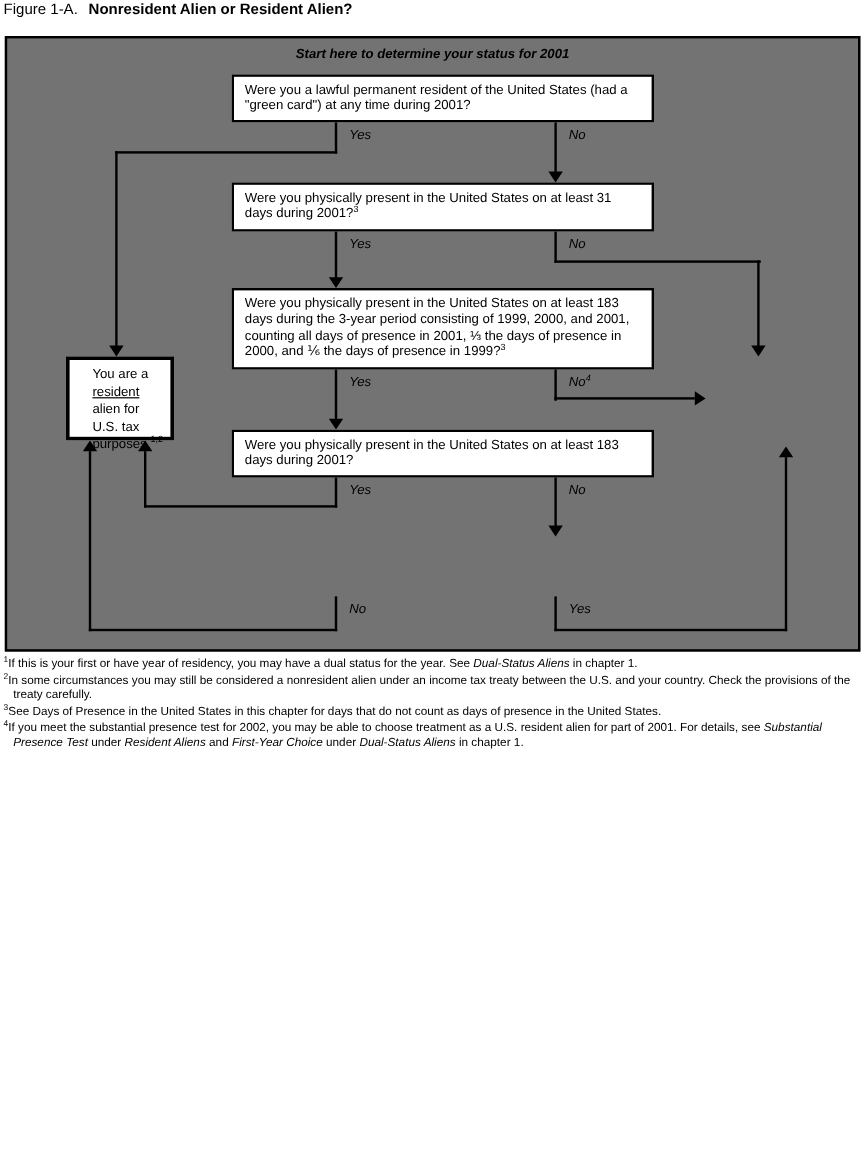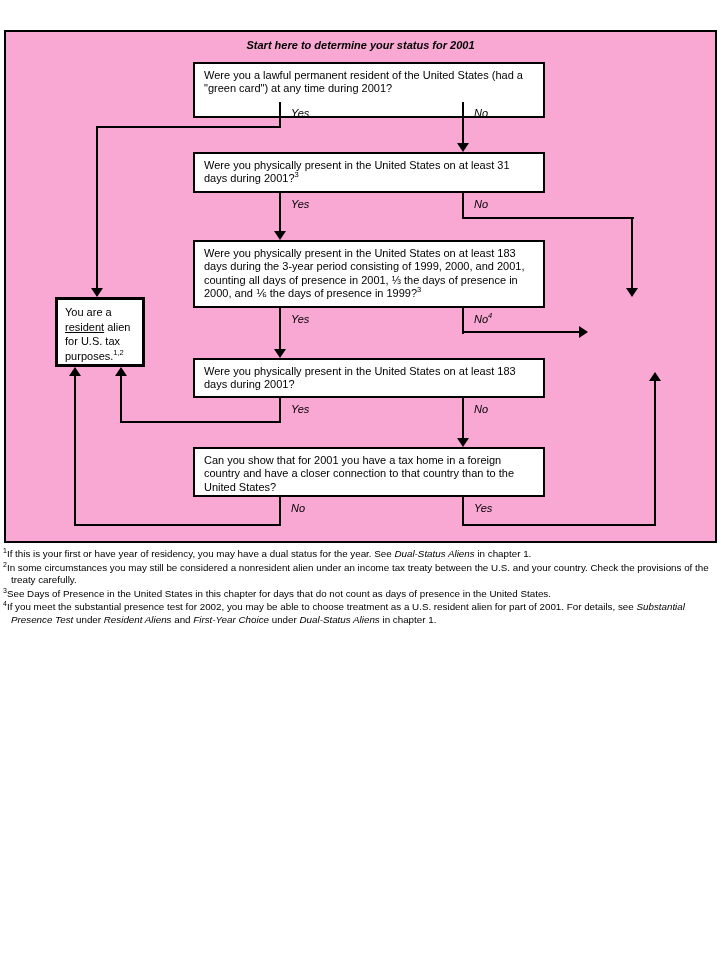--- a/index.html
+++ b/index.html
@@ -3,31 +3,31 @@
 <meta charset="utf-8">
 <style>
   html,body{margin:0;padding:0;background:#fff;}
   body{width:721px;height:963px;position:relative;font-family:"Liberation Sans","DejaVu Sans",sans-serif;color:#000;}
   .page{position:absolute;left:0;top:0;width:721px;height:963px;background:#fff;overflow:hidden;}
 
   .fig-title{position:absolute;left:3px;top:1px;font-size:12.5px;white-space:nowrap;}
   .fig-title .prefix{font-weight:normal;}
   .fig-title .main{font-weight:bold;margin-left:9px;}
 
-  .chart{position:absolute;left:4px;top:30px;width:713px;height:513px;border:2px solid #000;box-sizing:border-box;background:#f9a8d4;}
+  .chart{position:absolute;left:4px;top:30px;width:713px;height:513px;border:2px solid #000;box-sizing:border-box;background:#737373;}
   .chart-inner{position:absolute;left:0;top:0;width:709px;height:509px;}
 
   .start-label{position:absolute;left:0;top:7px;width:100%;text-align:center;font-size:11px;font-weight:bold;font-style:italic;}
 
   .qbox{position:absolute;border:2px solid #000;box-sizing:border-box;background:#fff;
         font-size:11px;line-height:13.4px;padding:5px 8px 2px 9px;}
   .obox{position:absolute;border:3px solid #000;box-sizing:border-box;background:#fff;
-        font-size:11px;line-height:14.6px;padding:5px 4px 2px 7px;}
+        font-size:11px;line-height:14.6px;padding:5px 4px 2px 19px;}
 
-  .q1{left:187px;top:30px;width:352px;height:56px;}
+  .q1{left:187px;top:30px;width:352px;height:40px;}
   .q2{left:187px;top:120px;width:352px;height:41px;}
   .q3{left:187px;top:208px;width:352px;height:68px;}
   .q4{left:187px;top:326px;width:352px;height:40px;}
   .q5{left:187px;top:415px;width:352px;height:50px;}
   .res{left:49px;top:265px;width:90px;height:70px;}
   .nonres{left:582px;top:265px;width:90px;height:75px;}
 
   .lbl{position:absolute;font-size:11px;font-style:italic;white-space:nowrap;}
   sup{font-size:7.5px;line-height:0;}
 
@@ -39,31 +39,33 @@
 
   .footnotes{position:absolute;left:3px;top:548px;width:715px;}
   .footnote{font-size:9.8px;line-height:12.6px;padding-left:8px;text-indent:-8px;margin-bottom:1px;}
   .footnote sup{font-size:7px;}
 </style>
 </head>
 <body>
 
 <div class="page">
 
+  <div class="fig-title">
+    <span class="prefix">Figure 1-A.</span><span class="main">Nonresident Alien or Resident Alien?</span>
+  </div>
 
   <div class="chart">
     <div class="chart-inner">
 
       <div class="start-label">Start here to determine your status for 2001</div>
 
       <div class="qbox q1"><span><span>Were you a lawful permanent resident of the United States (had a "green card") at any time during 2001?</span></span></div>
       <div class="qbox q2"><span><span>Were you physically present in the United States on at least 31 days during 2001?</span><sup>3</sup></span></div>
       <div class="qbox q3"><span><span>Were you physically present in the United States on at least 183 days during the 3-year period consisting of 1999, 2000, and 2001, counting all days of presence in 2001, ⅓ the days of presence in 2000, and ⅙ the days of presence in 1999?</span><sup>3</sup></span></div>
       <div class="qbox q4"><span><span>Were you physically present in the United States on at least 183 days during 2001?</span></span></div>
-      <div class="qbox q5"><span><span>Can you show that for 2001 you have a tax home in a foreign country and have a closer connection to that country than to the United States?</span></span></div>
 
       <div class="obox res"><span><span>You are a </span><span style="text-decoration: underline;">resident</span><span> alien for U.S. tax purposes.</span><sup>1,2</sup></span></div>
 
       <span class="lbl" style="left:285px;top:75px;">Yes</span>
       <span class="lbl" style="left:468px;top:75px;">No</span>
       <span class="lbl" style="left:285px;top:166px;">Yes</span>
       <span class="lbl" style="left:468px;top:166px;">No</span>
       <span class="lbl" style="left:285px;top:281px;">Yes</span>
       <span class="lbl" style="left:468px;top:281px;"><span>No</span><sup>4</sup></span>
       <span class="lbl" style="left:285px;top:371px;">Yes</span>

